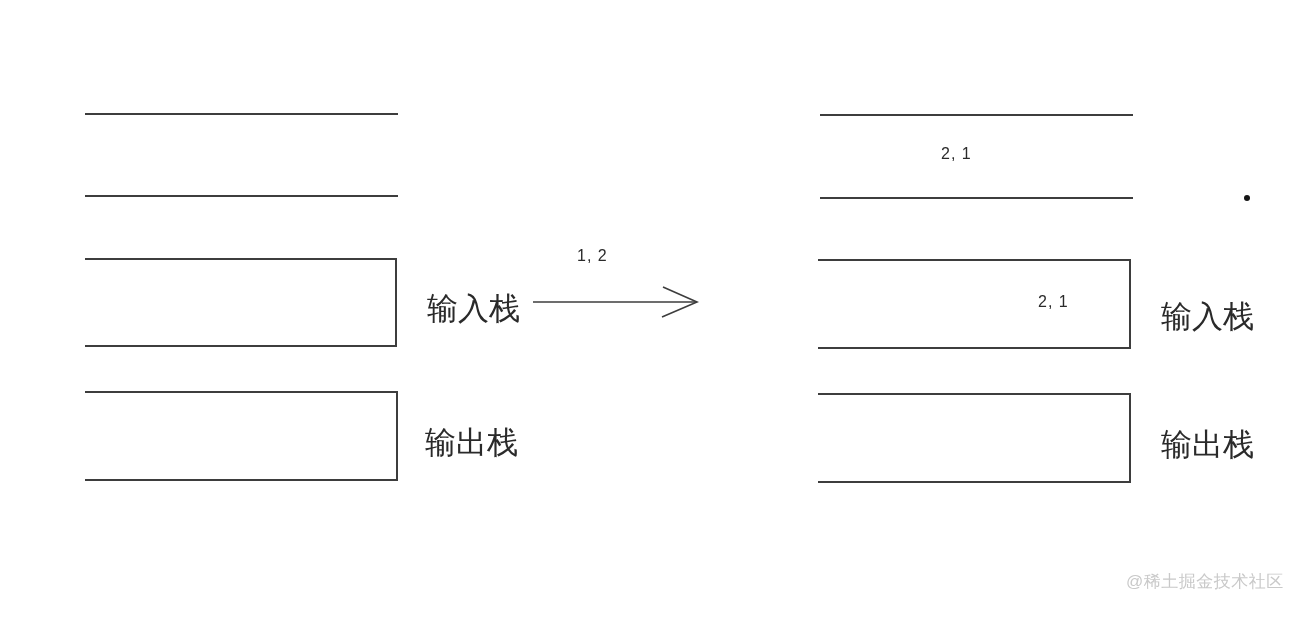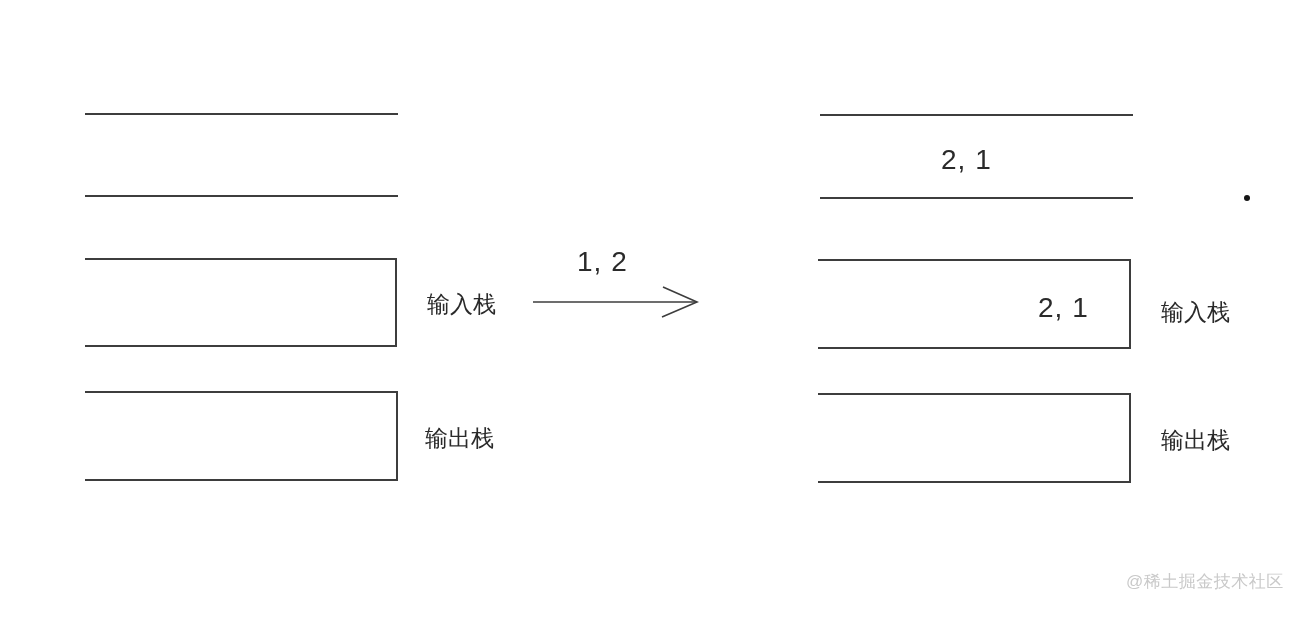--- a/index.html
+++ b/index.html
@@ -25,28 +25,28 @@
   .stack-box {
     position: absolute;
     border-top: 2px solid #3d3d3d;
     border-right: 2px solid #3d3d3d;
     border-bottom: 2px solid #3d3d3d;
     border-left: none;
     background: transparent;
   }
   .cn-label {
     position: absolute;
-    font-size: 23px;
+    font-size: 31px;
     color: #2a2a2a;
     white-space: nowrap;
     line-height: 1.1;
   }
   .num-text {
     position: absolute;
-    font-size: 28px;
+    font-size: 16px;
     color: #2a2a2a;
     letter-spacing: 1px;
     white-space: nowrap;
     line-height: 1.1;
   }
   .arrow-wrap {
     position: absolute;
     left: 530px;
     top: 282px;
     width: 180px;

